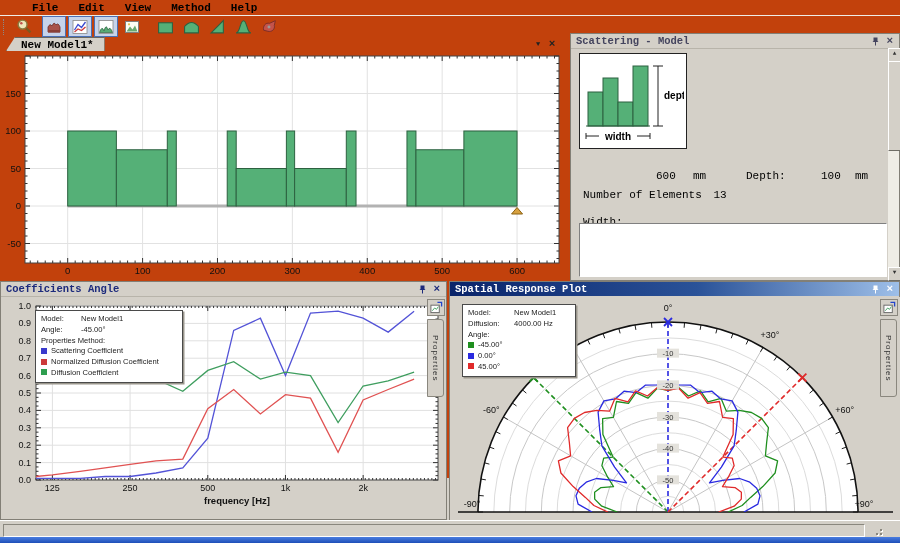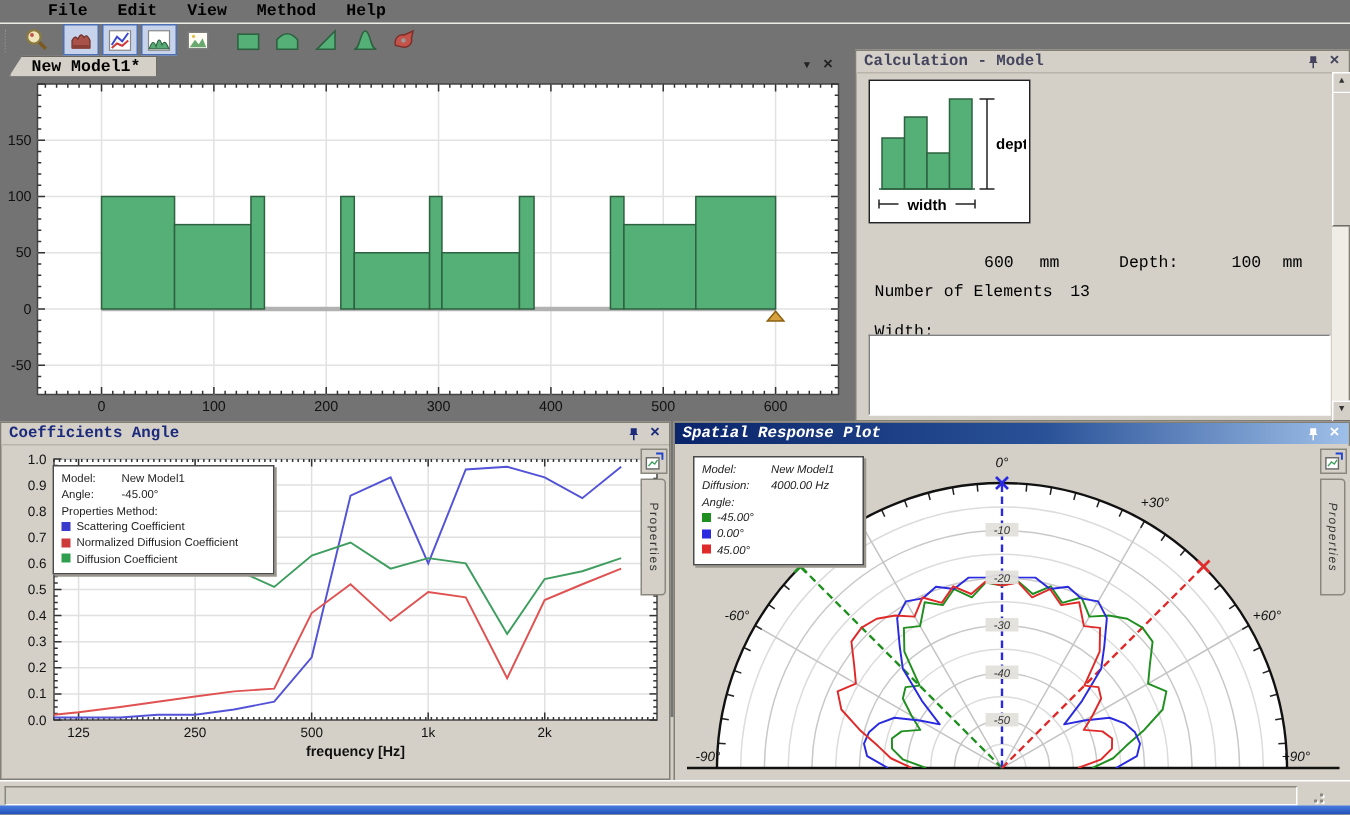--- a/index.html
+++ b/index.html
@@ -1,19 +1,19 @@
 <!DOCTYPE html>
 <html><head>
 <meta charset="utf-8">
 <style>
   html,body{margin:0;padding:0;}
   body{width:900px;height:543px;overflow:hidden;background:#d4d0c8;
        font-family:"Liberation Mono","DejaVu Sans Mono",monospace;font-size:11px;color:#000;}
   .abs{position:absolute;}
-  #app{position:relative;width:900px;height:478px;background:#737373;}
+  #app{position:relative;width:900px;height:478px;background:#c2410c;}
   
   #menubar{left:0;top:0;width:900px;height:15px;display:flex;align-items:center;padding-left:22px;box-sizing:border-box;}
   .menu-item{padding:0 10px;font-weight:bold;cursor:default;}
   #toolbar{left:0;top:15px;width:900px;height:22px;display:flex;align-items:center;border-top:1px solid #efede8;box-sizing:border-box;}
   .grip{width:3px;height:16px;margin:0 4px 0 3px;border-left:1px dotted #888;}
   .tbtn{width:22px;height:19px;display:flex;align-items:center;justify-content:center;margin:0 1px;border:1px solid transparent;}
   .tbtn.pressed{border:1px solid #4a6fb5;background:#c6d3ea;}
   .tbtn svg{display:block;}
   
   #tabrow{left:0;top:37px;width:568px;height:14px;}
@@ -386,21 +386,21 @@
           <text x="21" y="120.5" text-anchor="end">50</text>
           <text x="21" y="83" text-anchor="end">100</text>
           <text x="21" y="45.5" text-anchor="end">150</text>
         </g>
         <polygon points="517.0589060308555,156.5 511.5589060308555,163 522.5589060308555,163" fill="#d8a13f" stroke="#8a6010" stroke-width="1"></polygon>
       </svg>
   </div>
 
   <div class="panel" style="left:570px;top:33px;width:330px;height:248px;">
     <div class="panel-header hdr-gray" style="color:#44445e;">
-      <span>Calculation - Model</span>
+      <span>Scattering - Model</span>
       <span class="spacer"></span>
       <span class="pin">
         <svg width="9" height="9" viewBox="0 0 9 9">
             <path d="M2.5,0.5 h4 v3.5 l1,1 h-6 l1,-1 z" fill="#44445e"></path>
             <line x1="4.5" y1="5" x2="4.5" y2="8.5" stroke="#44445e"></line>
           </svg>
       </span>
       <span class="xglyph">×</span>
     </div>
 
@@ -829,21 +829,21 @@
         <rect x="1" y="4.5" width="9" height="8" fill="#fff" stroke="#666"></rect>
         <polyline points="2.5,10.5 5,7.5 7,9 9,6" fill="none" stroke="#3f9e5f" stroke-width="1"></polyline>
         <polyline points="8,1.5 12.5,1.5 12.5,6" fill="none" stroke="#2244cc" stroke-width="1.4"></polyline>
       </svg>
     </div>
     <div class="vtab" style="left:426px;top:37px;height:76px;">
       <span>Properties</span>
     </div>
   </div>
 
-  <div class="panel" style="left:449px;top:281px;width:451px;height:239px;font-style:italic;">
+  <div class="panel" style="left:449px;top:281px;width:451px;height:239px;">
     <div class="panel-header hdr-blue">
       <span>Spatial Response Plot</span>
       <span class="spacer"></span>
       <span class="pin">
         <svg width="9" height="9" viewBox="0 0 9 9">
             <path d="M2.5,0.5 h4 v3.5 l1,1 h-6 l1,-1 z" fill="#fff"></path>
             <line x1="4.5" y1="5" x2="4.5" y2="8.5" stroke="#fff"></line>
           </svg>
       </span>
       <span class="xglyph" style="color:#fff">×</span>

